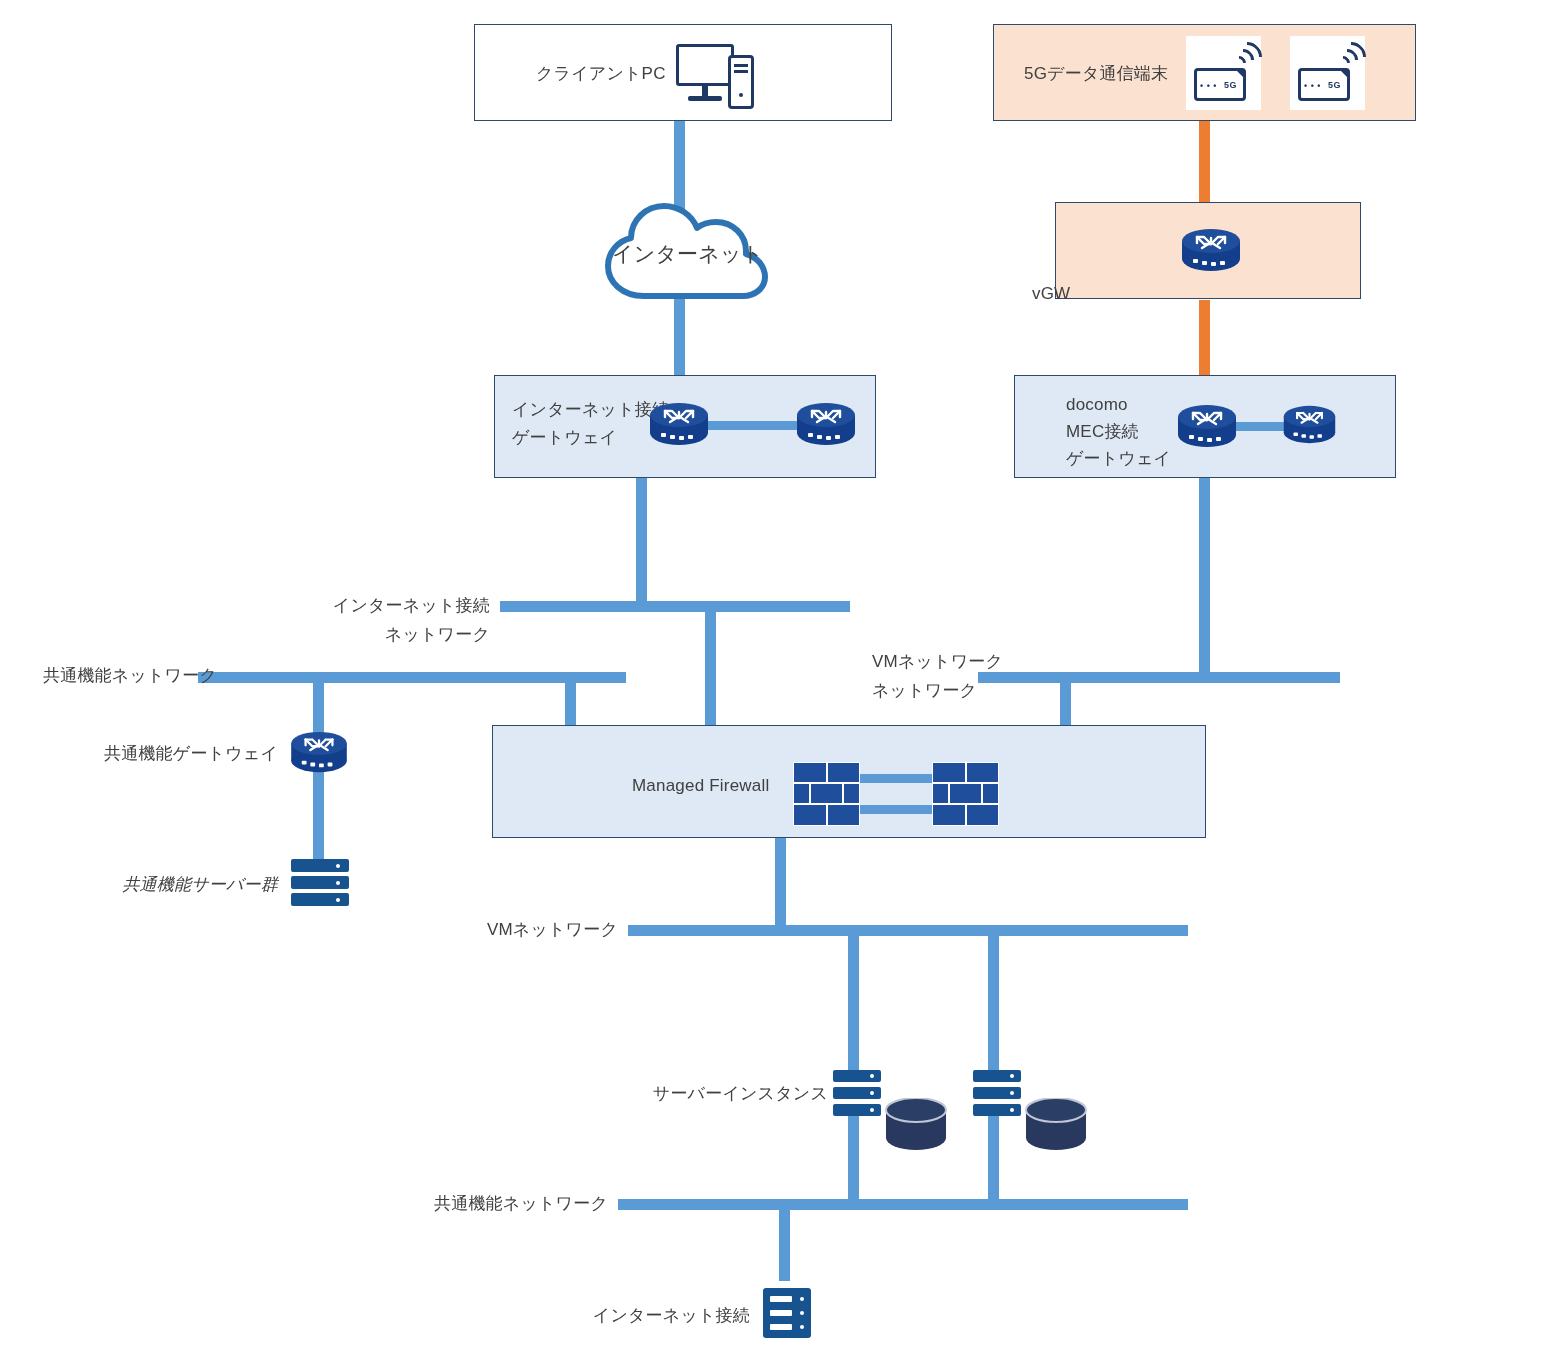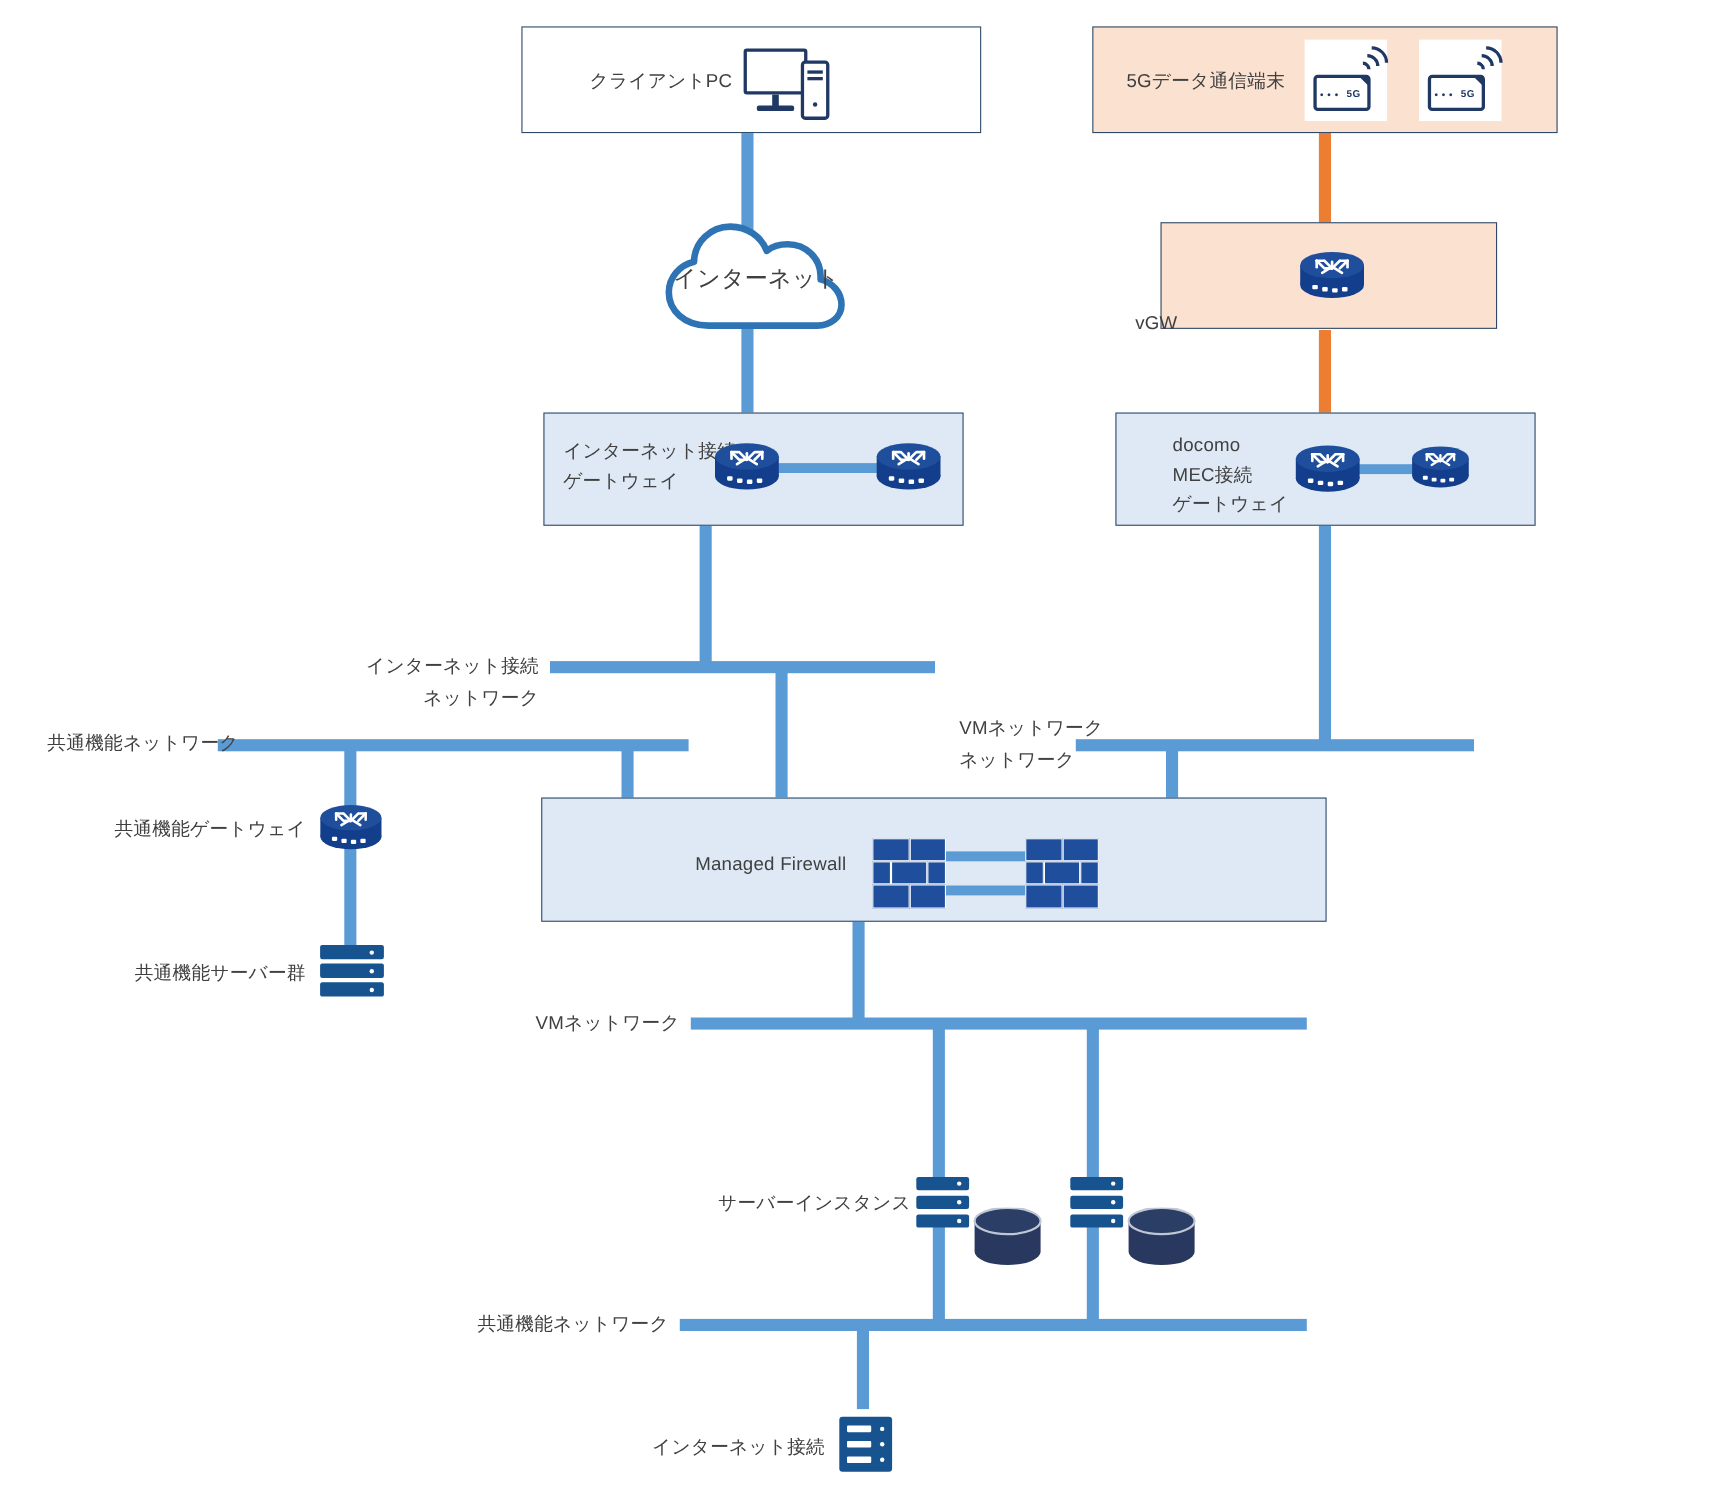--- a/index.html
+++ b/index.html
@@ -423,21 +423,21 @@
       </g>
       <g fill="#ffffff">
         <rect x="13" y="33" width="5" height="4" rx="1"></rect>
         <rect x="22" y="35" width="5" height="4" rx="1"></rect>
         <rect x="31" y="36" width="5" height="4" rx="1"></rect>
         <rect x="40" y="35" width="5" height="4" rx="1"></rect>
       </g>
     </svg>
   </div>
 
-  <div class="lbl r" style="left:84px;top:871px;width:194px;">共通機能サーバー群</div>
+  <div class="lbl r" style="left:84px;top:871px;width:194px;font-style:italic;">共通機能サーバー群</div>
   <div class="srv" style="left:291px;top:859px;width:58px;height:48px;">
     <div class="bar" style="left:0;top:0px;width:58px;height:13px;"></div>
     <div class="bdot" style="left:45px;top:5px;width:4px;height:4px;"></div>
     <div class="bar" style="left:0;top:17px;width:58px;height:13px;"></div>
     <div class="bdot" style="left:45px;top:22px;width:4px;height:4px;"></div>
     <div class="bar" style="left:0;top:34px;width:58px;height:13px;"></div>
     <div class="bdot" style="left:45px;top:39px;width:4px;height:4px;"></div>
   </div>
 
   <div class="box box-blue" style="left:492px;top:725px;width:714px;height:113px;">

